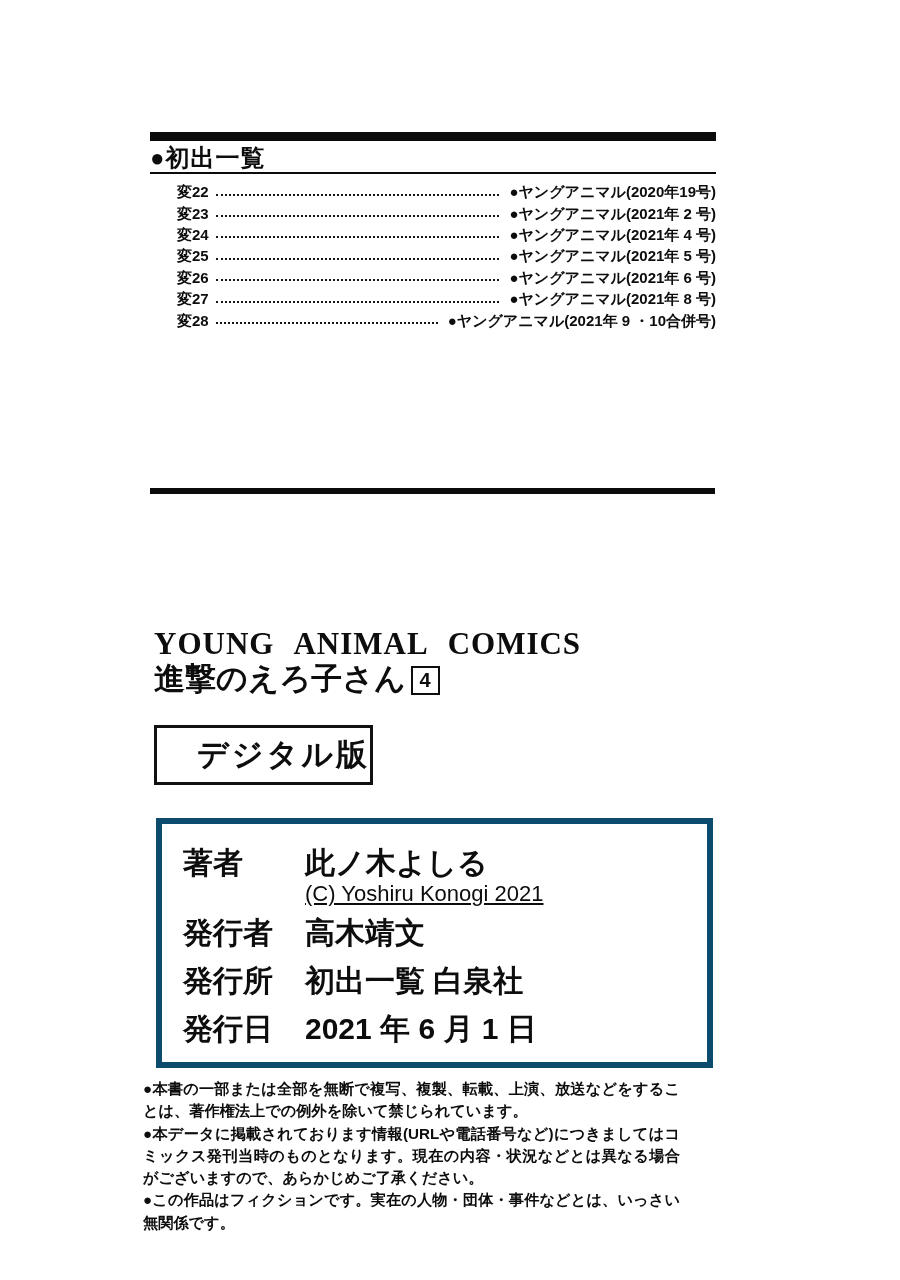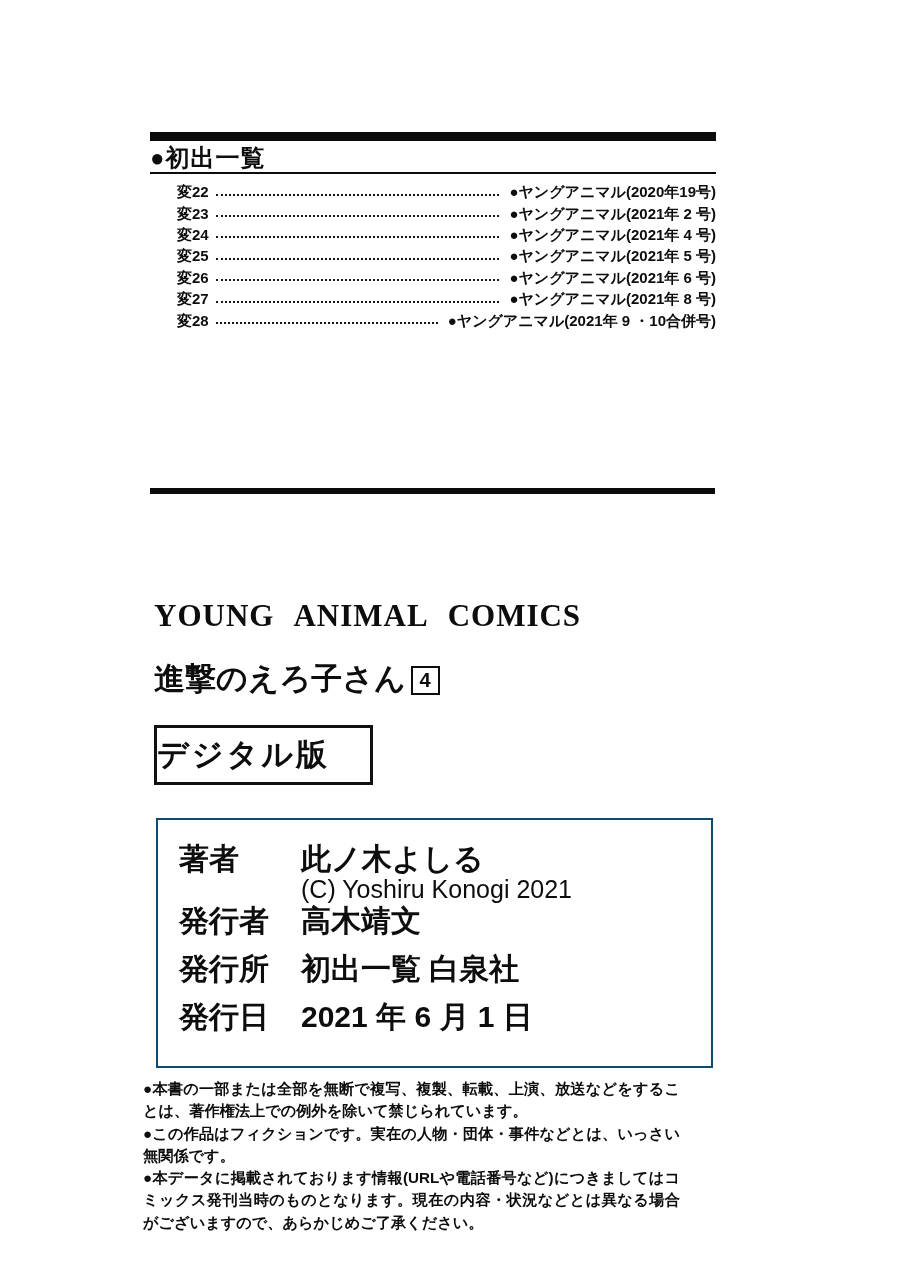--- a/index.html
+++ b/index.html
@@ -23,52 +23,52 @@
   .pub-row   { display:flex; align-items:center; height:21.4px; font-size:15px; font-weight:600;margin-left:27px; }
   .chapter   { white-space:nowrap; }
   .leader    { flex:1; height:0; border-top:2.2px dotted #161616; margin:4px 10px 0 7px; }
   .source    { white-space:nowrap; }
 
   
   .section-bar { position:absolute; left:150px; top:488px; width:565px; height:6px; background:#0b0b0b; }
 
   
   .brand {
-    position:absolute; left:154px; top:600px;
+    position:absolute; left:154px; top:628px;
     font-family:"Liberation Serif", "DejaVu Serif", serif;
     font-size:31px; font-weight:700; letter-spacing:1px; word-spacing:12px;
     line-height:32px; white-space:nowrap;
   }
   .title-row { position:absolute; left:154px; top:653px; display:flex; align-items:flex-end; white-space:nowrap; }
   .title-main{ font-size:31px; font-weight:700; line-height:36px;margin-top:8px; }
   .title-sub { font-size:23px; font-weight:700; line-height:30px; margin-bottom:1px; }
   .vol-badge {
     width:25px; height:25px; border:2.5px solid #0d0d0d; margin:0 0 2px 5px;
     display:flex; align-items:center; justify-content:center;
     font-size:20px; font-weight:700;
   }
 
   
   .digital-box {
     position:absolute; left:154px; top:725px; width:219px; height:60px;
     border:3px solid #111; box-sizing:border-box;
-    display:flex; align-items:center; justify-content:flex-start;
+    display:flex; align-items:center; justify-content:flex-end;
     font-size:31px; font-weight:600; letter-spacing:3px; white-space:nowrap;
   }
 
   
   .colophon-box {
     position:absolute; left:156px; top:818px; width:557px; height:250px;
-    border:2px solid #0c4a6e; box-sizing:border-box;
+    border:6px solid #0c4a6e; box-sizing:border-box;
     padding:20px 0 0 21px;
   }
   .col-row   { display:flex; font-size:30px; font-weight:600; line-height:37px; white-space:nowrap; }
   .col-label { width:122px; flex-shrink:0; }
-  .col-note  { font-size:25px; font-weight:500; line-height:25px; margin-left:122px; white-space:nowrap; }
-  .mt-a { }
+  .col-note  { font-size:22px; font-weight:500; line-height:25px; margin-left:122px; white-space:nowrap;text-decoration:underline; }
+  .mt-a { margin-top:8px; }
   .mt-b { margin-top:11px; }
 
   
   .notices { position:absolute; left:143px; top:1078px; width:537px; }
   .notices p { margin:0; font-size:15.2px; line-height:22.3px; font-weight:600;
                text-align:justify; }
 </style>
 </head>
 <body>
 
@@ -145,17 +145,17 @@
       <span class="col-value">初出一覧 白泉社</span>
     </div>
     <div class="col-row mt-b">
       <span class="col-label">発行日</span>
       <span class="col-value">2021 年 6 月 1 日</span>
     </div>
   </div>
 
   <div class="notices">
     <p>●本書の一部または全部を無断で複写、複製、転載、上演、放送などをすることは、著作権法上での例外を除いて禁じられています。</p>
+    <p>●本データに掲載されております情報(URLや電話番号など)につきましてはコミックス発刊当時のものとなります。現在の内容・状況などとは異なる場合がございますので、あらかじめご了承ください。</p>
     <p>●この作品はフィクションです。実在の人物・団体・事件などとは、いっさい無関係です。</p>
-    <p>●本データに掲載されております情報(URLや電話番号など)につきましてはコミックス発刊当時のものとなります。現在の内容・状況などとは異なる場合がございますので、あらかじめご了承ください。</p>
   </div>
 
 </div>
 
 </body></html>

